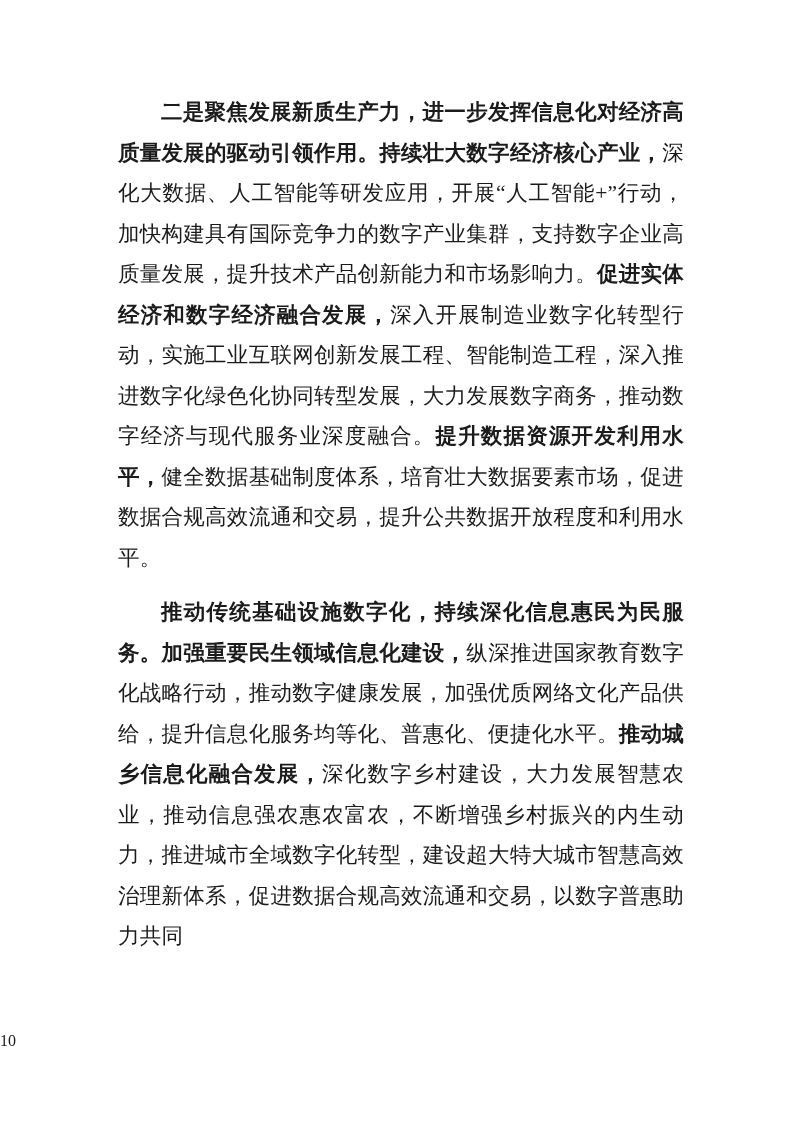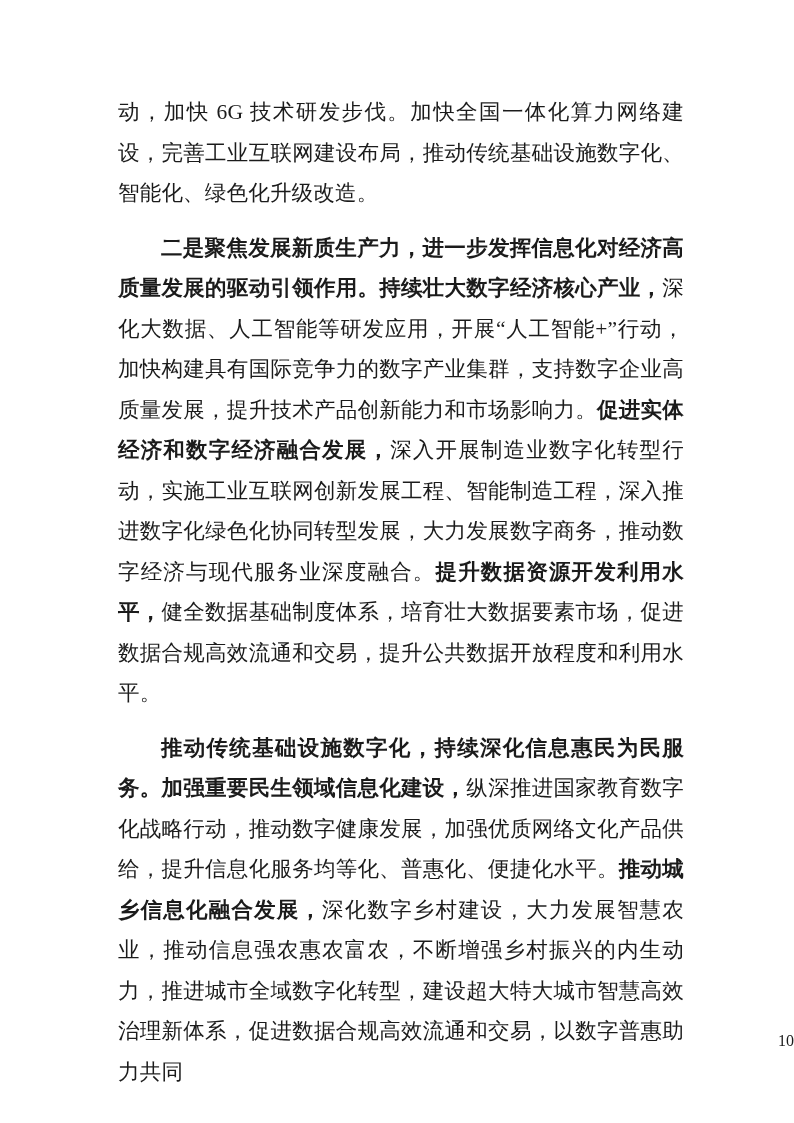--- a/index.html
+++ b/index.html
@@ -40,30 +40,28 @@
     text-indent: 2em;
   }
   .b {
     font-weight: bold;
   }
   .page-number {
     position: absolute;
     left: 0;
     right: 0;
     top: 1032px;
-    text-align: right;
+    text-align: left;
     font-size: 16px;
     color: #1b1b1b;
     font-family: "Liberation Serif", "DejaVu Serif", serif;
-    margin-left: 44px;
   }
 </style>
 </head>
 <body>
 
 <div class="page">
   <div class="doc-body" id="doc-body">
-      <p class="para"><span>动，加快 6G 技术研发步伐。加快全国一体化算力网络建设，完善工业互联网建设布局，推动传统基础设施数字化、智能化、绿色化升级改造。</span></p>
       <p class="para indent"><span class="b">二是聚焦发展新质生产力，进一步发挥信息化对经济高质量发展的驱动引领作用。持续壮大数字经济核心产业，</span><span>深化大数据、人工智能等研发应用，开展“人工智能+”行动，加快构建具有国际竞争力的数字产业集群，支持数字企业高质量发展，提升技术产品创新能力和市场影响力。</span><span class="b">促进实体经济和数字经济融合发展，</span><span>深入开展制造业数字化转型行动，实施工业互联网创新发展工程、智能制造工程，深入推进数字化绿色化协同转型发展，大力发展数字商务，推动数字经济与现代服务业深度融合。</span><span class="b">提升数据资源开发利用水平，</span><span>健全数据基础制度体系，培育壮大数据要素市场，促进数据合规高效流通和交易，提升公共数据开放程度和利用水平。</span></p>
       <p class="para indent"><span class="b">推动传统基础设施数字化，持续深化信息惠民为民服务。加强重要民生领域信息化建设，</span><span>纵深推进国家教育数字化战略行动，推动数字健康发展，加强优质网络文化产品供给，提升信息化服务均等化、普惠化、便捷化水平。</span><span class="b">推动城乡信息化融合发展，</span><span>深化数字乡村建设，大力发展智慧农业，推动信息强农惠农富农，不断增强乡村振兴的内生动力，推进城市全域数字化转型，建设超大特大城市智慧高效治理新体系，促进数据合规高效流通和交易，以数字普惠助力共同</span></p>
     </div>
   <div class="page-number">10</div>
 </div>
 
 </body></html>

